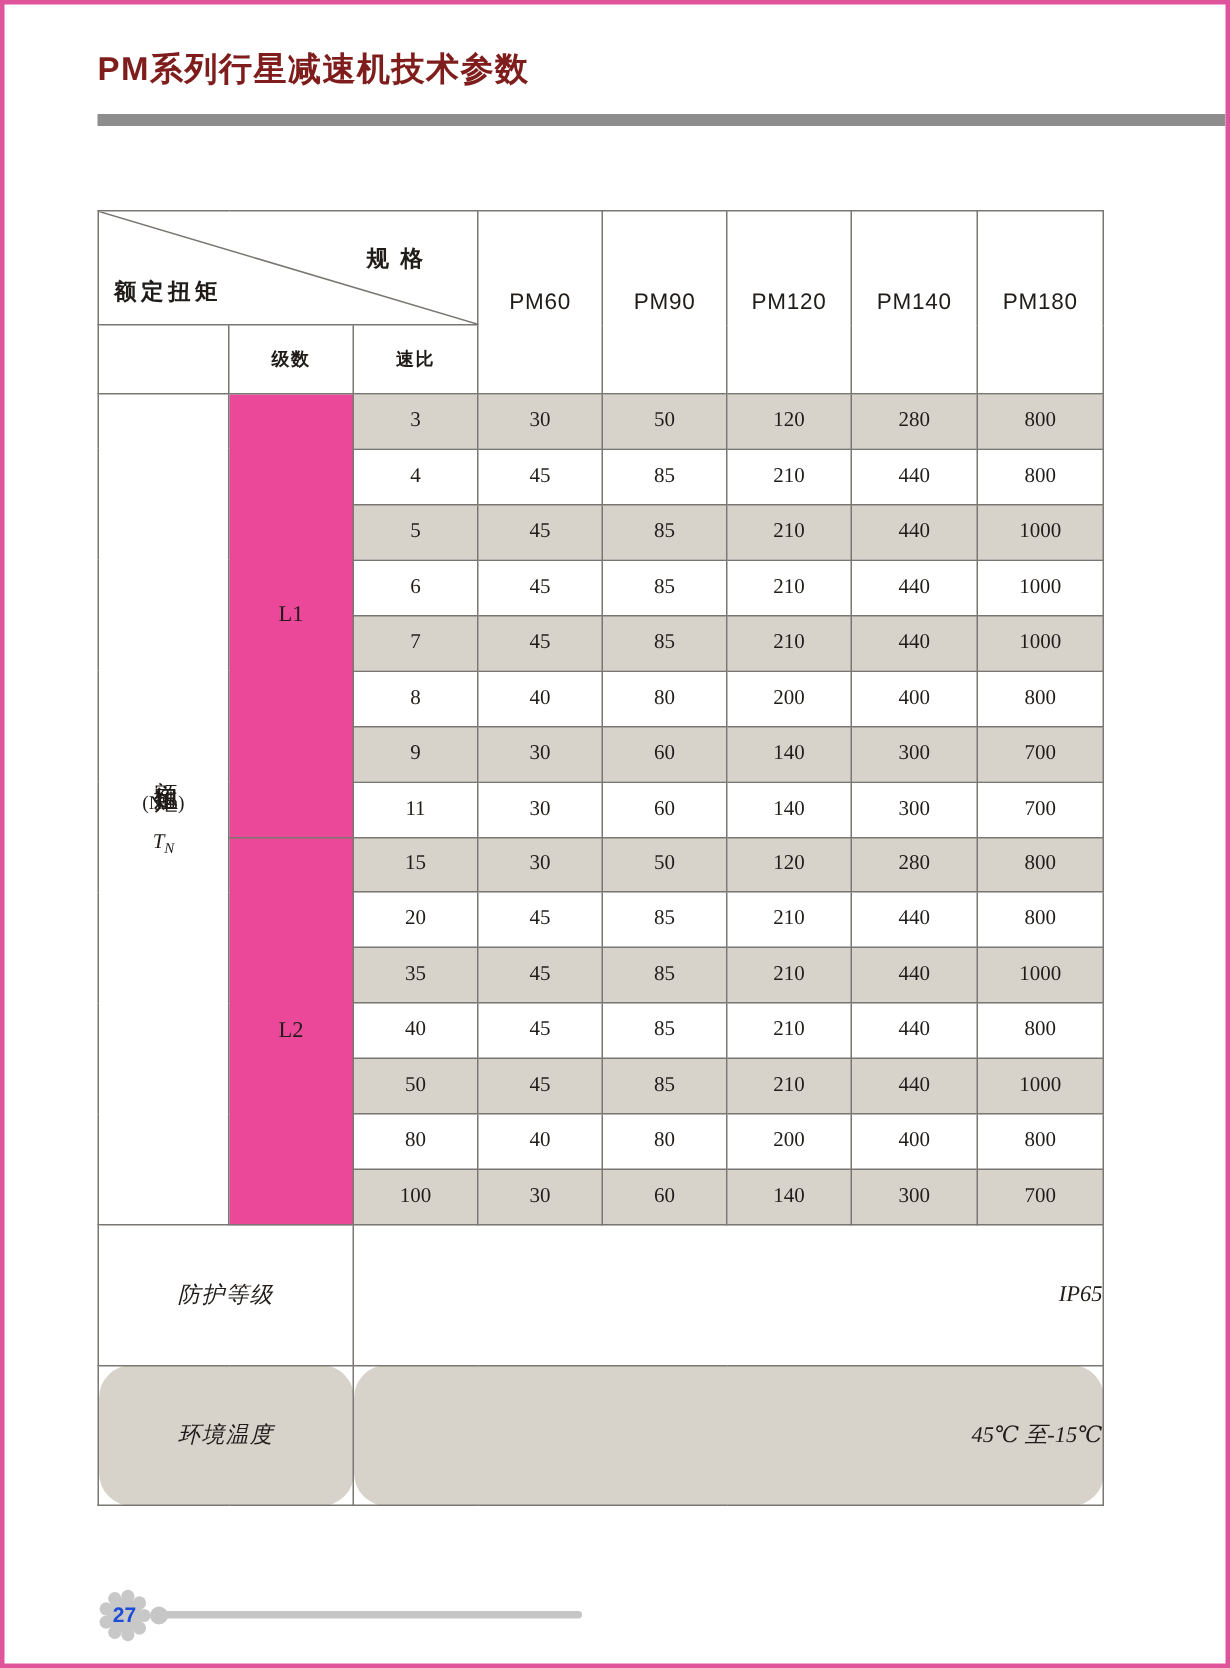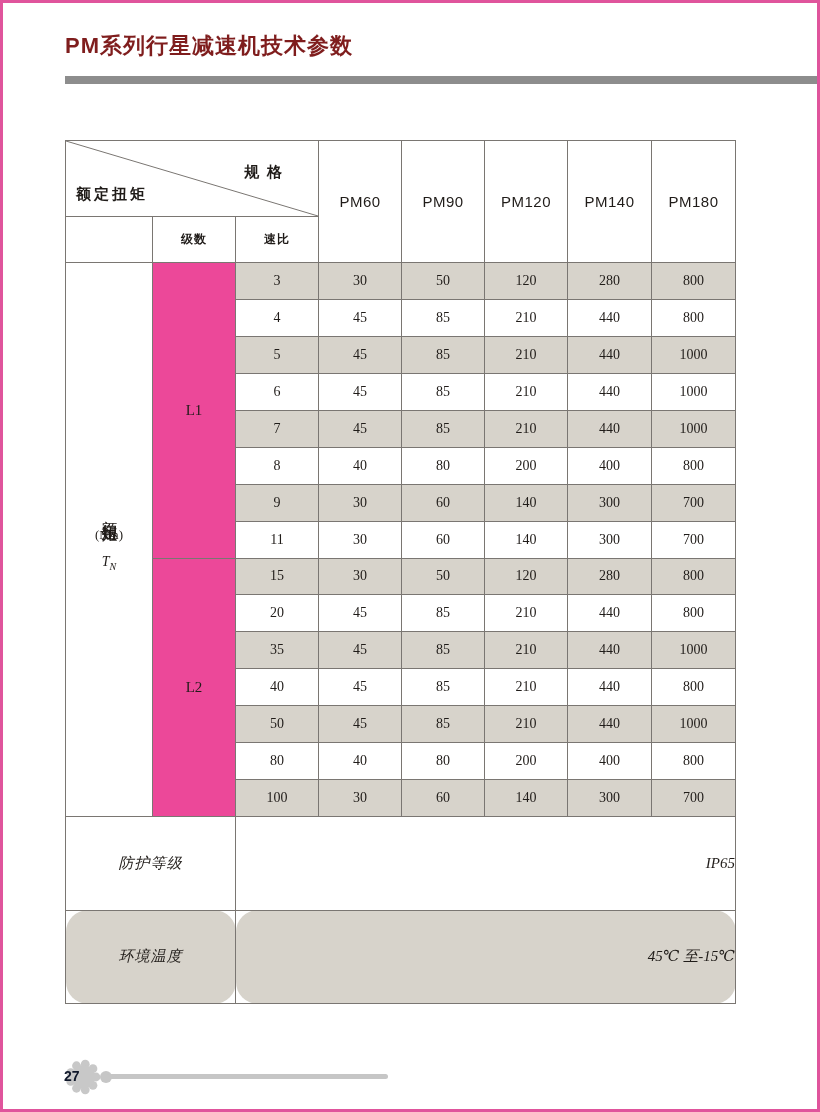--- a/index.html
+++ b/index.html
@@ -48,22 +48,22 @@
 
   .torque-wrap { display:flex; flex-direction:column; align-items:center; gap:11px; }
   .vchars { writing-mode:vertical-rl; text-orientation:upright; font-size:16px; letter-spacing:2px; }
   .unit { font-size:13px; }
   .tsym { font-size:14px; font-style:italic; }
   .tsym sub { font-size:10px; font-style:italic; }
 
   
   .gear-badge { position:absolute; left:61px; top:1055px; width:38px; height:38px; }
   .gear-num {
-    position:absolute; left:61px; top:1065px; width:38px; 
-    font-family:"Liberation Sans","DejaVu Sans",sans-serif; font-size:14px; font-weight:bold; color:#0f172a;
+    position:absolute; left:61px; top:1065px; width:38px; text-align:center;
+    font-family:"Liberation Sans","DejaVu Sans",sans-serif; font-size:14px; font-weight:bold; color:#1d4ed8;
   }
   .footer-dot { position:absolute; left:97px; top:1068px; width:12px; height:12px; border-radius:50%; background:#c6c6c6; }
   .footer-line { position:absolute; left:104px; top:1071px; width:281px; height:5px; border-radius:3px; background:#c6c6c6; }
 </style>
 </head>
 <body>
 
 <div class="page">
 
   <div class="title">PM系列行星减速机技术参数</div>

